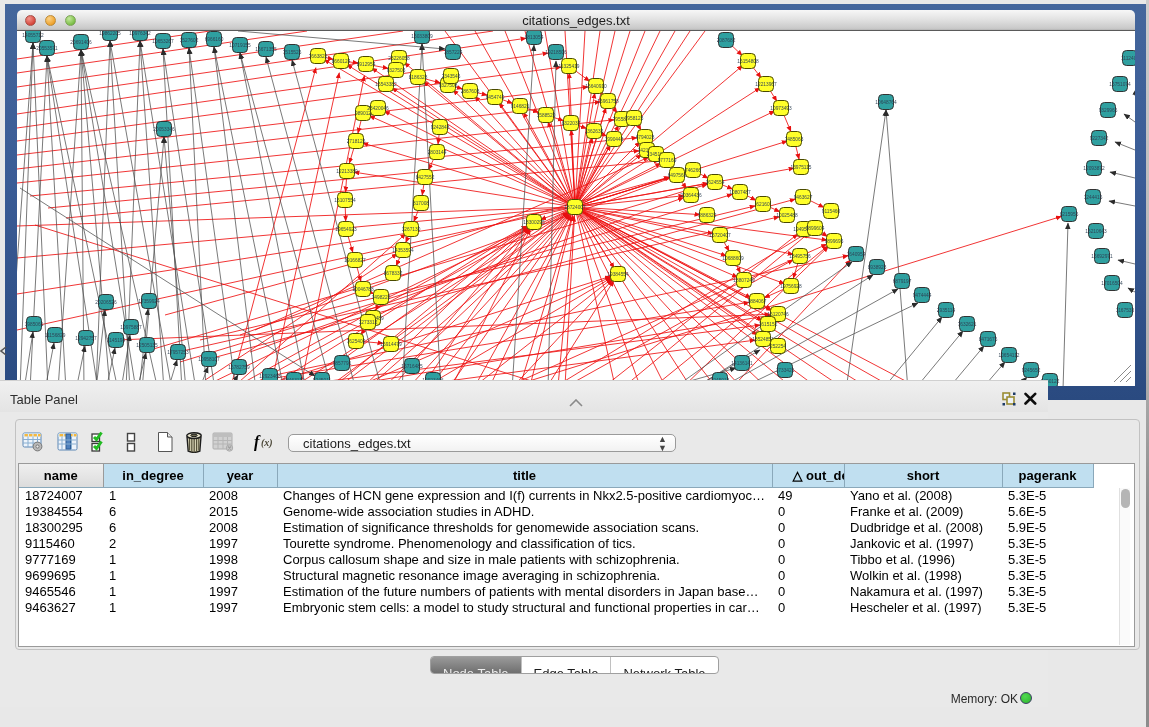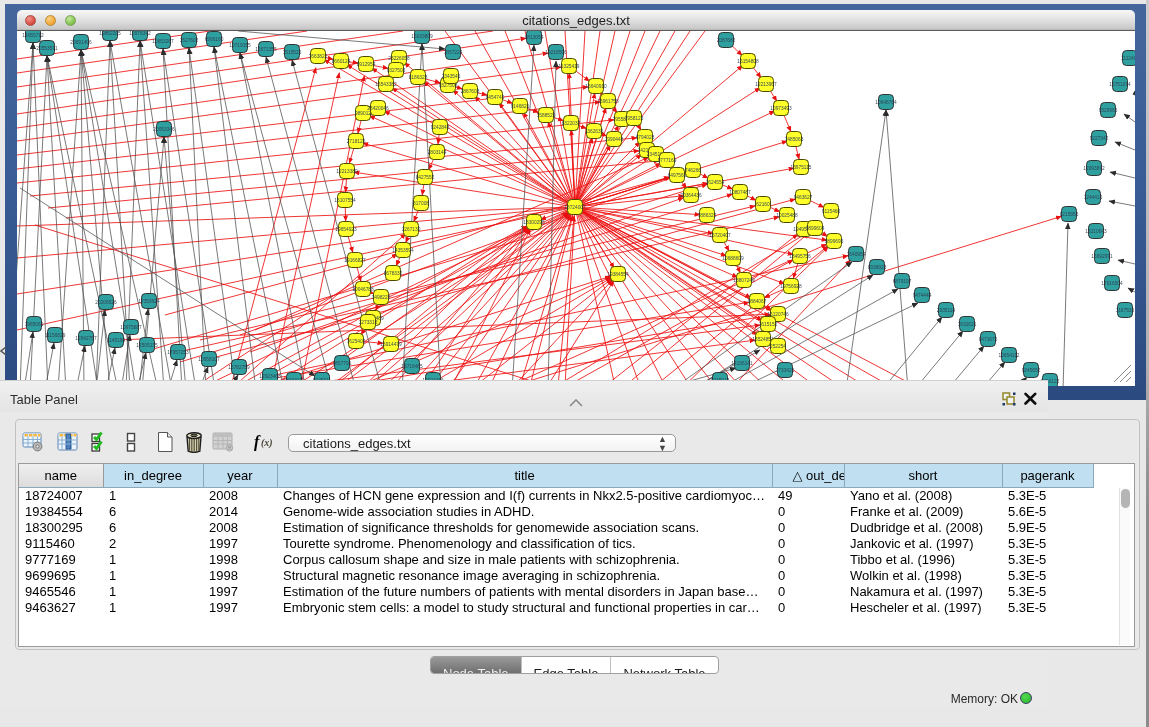--- a/index.html
+++ b/index.html
@@ -23,21 +23,21 @@
  border:1px solid #c2c2c2;border-radius:4px;background:#e9e9e9}
 .icon{position:absolute;top:11px}
 #combo{position:absolute;left:272px;top:14px;width:388px;height:18px;border:1px solid #9a9a9a;
  border-radius:5px;background:linear-gradient(180deg,#ffffff,#f2f2f2);font-size:13px;color:#1c1c1c;
  line-height:17px;padding-left:14px}
 #combo .ud{position:absolute;right:8px;top:0px;font-size:9px;color:#444;line-height:9px}
 
 #grid{position:absolute;left:2px;top:43px;width:1117px;height:184px;background:#fff;
  border:1px solid #9a9a9a;overflow:hidden}
 table{border-collapse:collapse;table-layout:fixed;width:1074px;font-size:13px;color:#000}
-th{height:23px;font-weight:normal;background:#c0dff0;border-right:1px solid #8aa8ba;
+th{height:23px;font-weight:bold;background:#c0dff0;border-right:1px solid #8aa8ba;
  border-bottom:1px solid #8aa8ba;overflow:hidden;white-space:nowrap}
 th.first{background:linear-gradient(180deg,#efefef,#dcdcdc);border-right:1px solid #9a9a9a}
 td{height:16px;padding:0 0 0 6px;overflow:hidden;white-space:nowrap}
 .c1{width:84px}.c2{width:100px}.c3{width:74px}.c4{width:495px}.c5{width:72px}.c6{width:158px}.c7{width:91px}
 
 #sbar{position:absolute;right:4px;top:24px;width:11px;height:157px;background:#fafafa;border-left:1px solid #e0e0e0}
 #sbar .thumb{position:absolute;left:1px;top:1px;width:9px;height:19px;border-radius:5px;background:#b5b5b5}
 
 #tabs{position:absolute;left:430px;top:276px;height:18px;border:1px solid #9f9f9f;border-radius:4px;
  background:#fff;font-size:13px;color:#1a1a1a;display:flex;overflow:hidden}
@@ -716,21 +716,21 @@
               <td class="c2">1</td>
               <td class="c3">2008</td>
               <td class="c4">Changes of HCN gene expression and I(f) currents in Nkx2.5-positive cardiomyoc…</td>
               <td class="c5">49</td>
               <td class="c6">Yano et al. (2008)</td>
               <td class="c7">5.3E-5</td>
             </tr>
             <tr>
               <td class="c1">19384554</td>
               <td class="c2">6</td>
-              <td class="c3">2014</td>
+              <td class="c3">2015</td>
               <td class="c4">Genome-wide association studies in ADHD.</td>
               <td class="c5">0</td>
               <td class="c6">Franke et al. (2009)</td>
               <td class="c7">5.6E-5</td>
             </tr>
             <tr>
               <td class="c1">18300295</td>
               <td class="c2">6</td>
               <td class="c3">2008</td>
               <td class="c4">Estimation of significance thresholds for genomewide association scans.</td>

